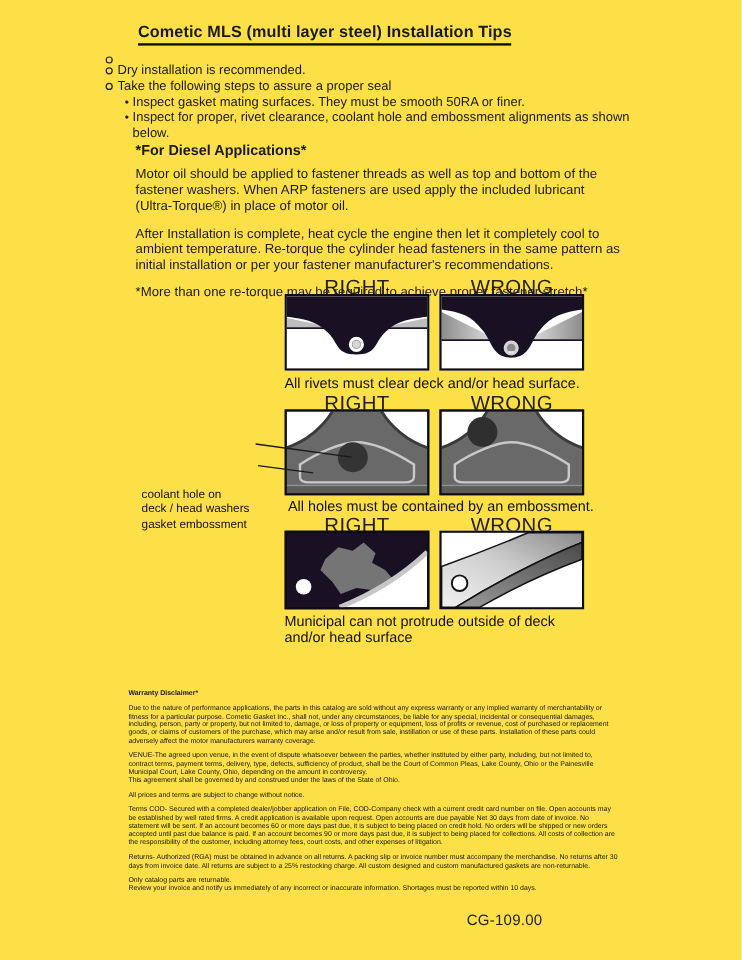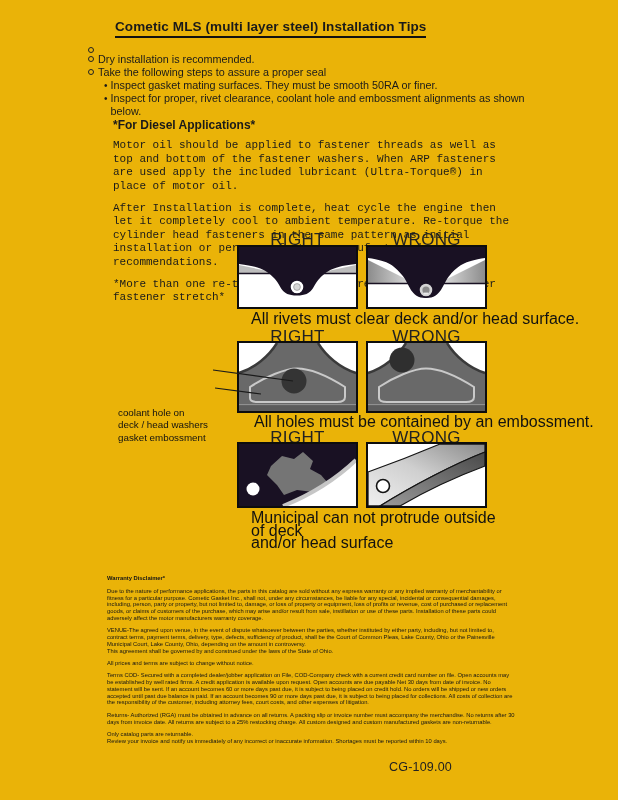--- a/index.html
+++ b/index.html
@@ -1,37 +1,37 @@
 <!DOCTYPE html>
 <html><head>
 <meta charset="utf-8">
 <style>
   html,body{margin:0;padding:0;background:#fff;}
   .page{
-    position:relative;width:618px;height:800px;background:#eab308;overflow:hidden;
+    position:relative;width:618px;height:800px;background:#fde047;overflow:hidden;
     font-family:"Liberation Sans", sans-serif;color:#1a1a1a;
   }
   .abs{position:absolute;}
   
   .title{left:115px;top:19px;font-size:13.5px;font-weight:bold;letter-spacing:.1px;}
   .title span{display:inline-block;border-bottom:2px solid #111;padding-bottom:2px;}
   
   .tips{left:88px;top:43px;width:460px;font-size:10.8px;line-height:13px;}
   .b-row{display:flex;align-items:flex-start;}
   .ring{flex:0 0 auto;width:4px;height:4px;border:1px solid #222;border-radius:50%;margin:3.5px 4px 0 0;}
   .sub{margin-left:16px;}
   .dot{flex:0 0 auto;font-size:10px;margin:0 3px 0 0;}
   
   .diesel{left:113px;top:119px;width:406px;font-size:11px;line-height:13.4px;}
   .diesel h2{font-size:12px;font-weight:bold;margin:0 0 7px 0;}
-  .diesel p{margin:0 0 9px 0;font-family:Liberation Mono, monospace;}
+  .diesel p{margin:0 0 9px 0;}
   .diesel p:last-child{margin:0;}
   
   .dg-label{width:121px;text-align:center;font-size:17px;color:#222;letter-spacing:.3px;}
-  .caption{font-size:16px;line-height:12.5px;color:#111;margin-left:14px;}
+  .caption{font-size:12px;line-height:12.5px;color:#111;}
   .dg{width:121px;display:block;}
   .callout{font-size:9.8px;line-height:11.5px;text-align:left;width:94px;color:#111;margin-top:48px;}
   
   .legal{left:107px;top:575px;width:409px;font-size:5.8px;line-height:6.8px;color:#151515;}
   .legal .lg-h{font-weight:bold;margin:0 0 6px 0;}
   .legal p{margin:0 0 5.5px 0;}
   .legal p.tight{margin:0;}
   
   .footer{left:389px;top:760px;font-size:12.5px;color:#222;letter-spacing:.2px;}
   svg{display:block;}

